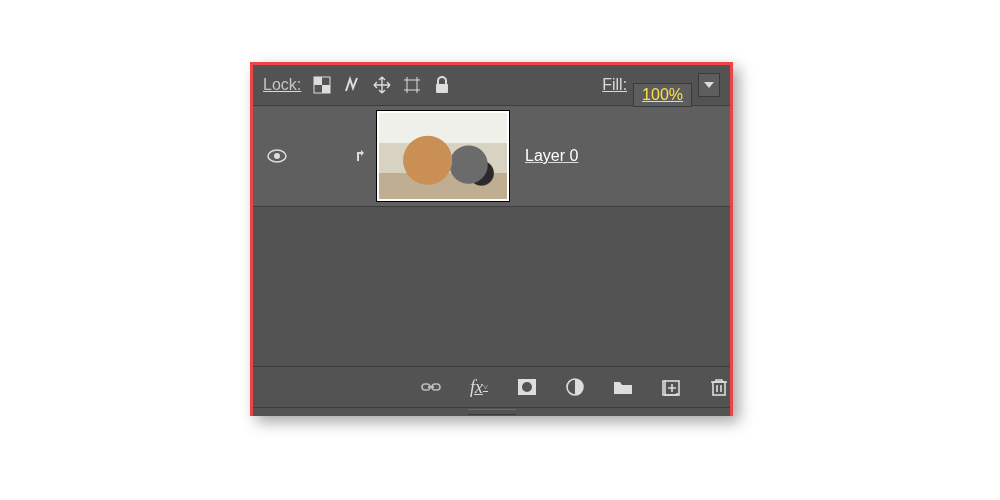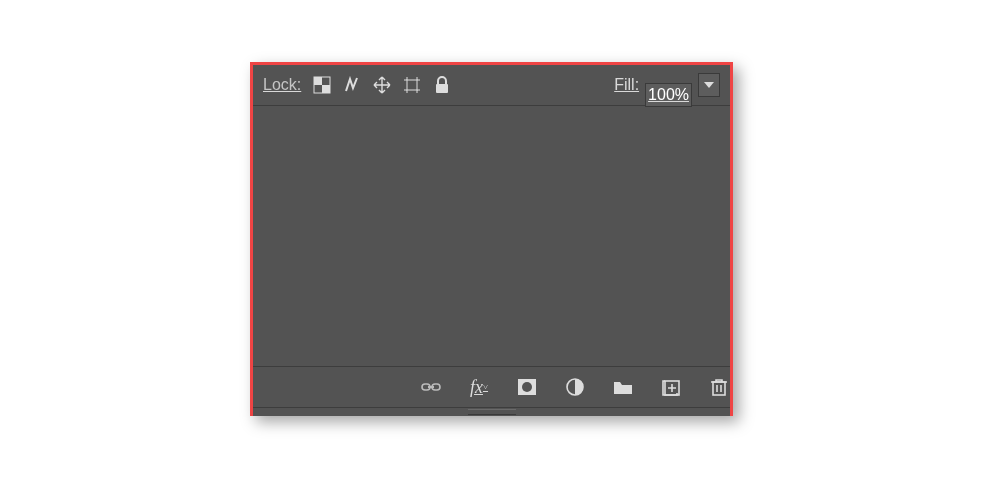--- a/index.html
+++ b/index.html
@@ -7,21 +7,21 @@
     position:absolute;left:250px;top:62px;width:477px;height:348px;
     background:#535353;border:3px solid #ef4444;box-shadow:6px 6px 14px rgba(0,0,0,.35);
     color:#d9d9d9;font-size:16px;text-decoration:underline;
   }
   
   .lockbar{height:40px;display:flex;align-items:center;padding:0 10px;border-bottom:1px solid #3d3d3d;}
   .lockbar .lbl{color:#c5c5c5;margin-right:6px;}
   .lockbar .ico{width:24px;height:24px;display:flex;align-items:center;justify-content:center;margin:0 3px;cursor:pointer;}
   .spacer{flex:1;}
   .fillval{display:inline-flex;align-items:center;gap:6px;text-align:center;}
-  .fillbox{background:#5d5d5d;border:1px solid #3a3a3a;padding:2px 2px;color:#ffffff;margin-top:20px;}
+  .fillbox{background:#5d5d5d;border:1px solid #3a3a3a;padding:2px 8px;color:#fde047;margin-top:20px;}
   .drop{width:20px;height:22px;border:1px solid #3a3a3a;background:#5d5d5d;display:flex;align-items:center;justify-content:center;}
   
   .layers{height:260px;overflow:hidden;}
   .layer{display:flex;align-items:center;border-bottom:1px solid #3d3d3d;}
   .layer.sel{background:#5f5f5f;}
   .eye{width:48px;display:flex;justify-content:center;align-items:center;}
   .row{flex:1;display:flex;align-items:center;padding:6px 10px 6px 0;}
   .clip{width:28px;display:flex;justify-content:center;align-items:center;color:#ddd;font-size:14px;}
   .thumb{border:2px solid #fff;box-shadow:0 0 0 1px #000;}
   .thumb.small{width:128px;height:86px;}
@@ -98,20 +98,40 @@
       <span class="drop">
         <svg width="10" height="6">
             <path d="M0 0h10L5 6z" fill="#ddd"></path>
           </svg>
       </span>
     </span>
   </div>
 
   <div class="layers">
 
+    <div class="layer sel" style="height:100px;">
+      <div class="eye">
+        <svg width="20" height="14">
+            <ellipse cx="10" cy="7" rx="9" ry="6" fill="none" stroke="#ddd" stroke-width="1.5"></ellipse>
+            <circle cx="10" cy="7" r="3" fill="#ddd"></circle>
+          </svg>
+      </div>
+      <div class="row" style="padding-left:48px;">
+        <span class="clip">
+          <svg width="14" height="14">
+              <path d="M2 12 V4 h4" fill="none" stroke="#ddd" stroke-width="2"></path>
+              <path d="M3 3 l3 3 l-3 3 z" fill="#ddd" transform="translate(2,-2) rotate(0)"></path>
+            </svg>
+        </span>
+        <div class="thumb small">
+            <div class="photo"></div>
+          </div>
+        <span class="lname">Layer 0</span>
+      </div>
+    </div>
 
 
   </div>
 
   <div class="bbar">
     <span class="ico">
       <svg width="20" height="12">
           <rect x="1" y="3" width="8" height="6" rx="3" fill="none" stroke="#bbb" stroke-width="1.6"></rect>
           <rect x="11" y="3" width="8" height="6" rx="3" fill="none" stroke="#bbb" stroke-width="1.6"></rect>
           <rect x="7" y="5" width="6" height="2" fill="#bbb"></rect>

